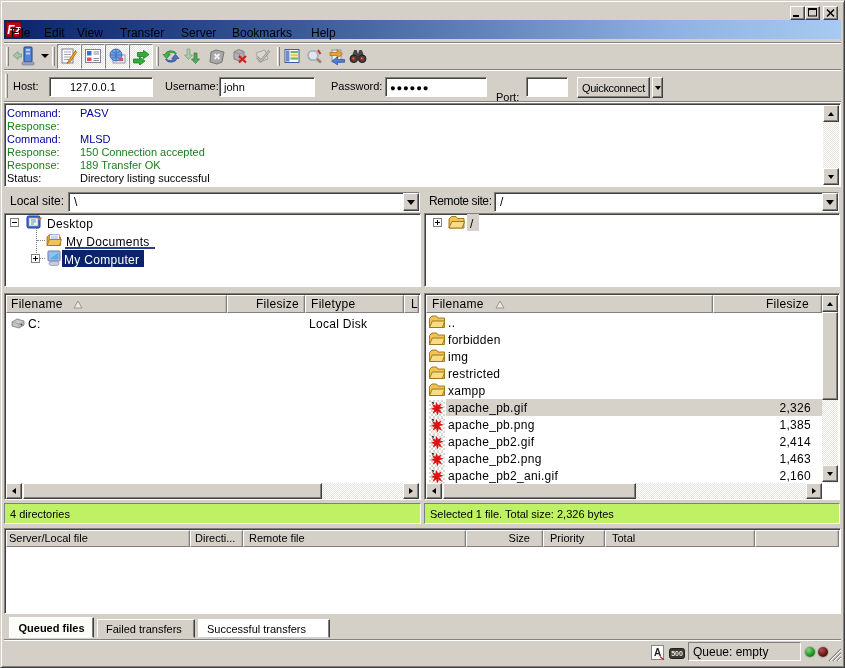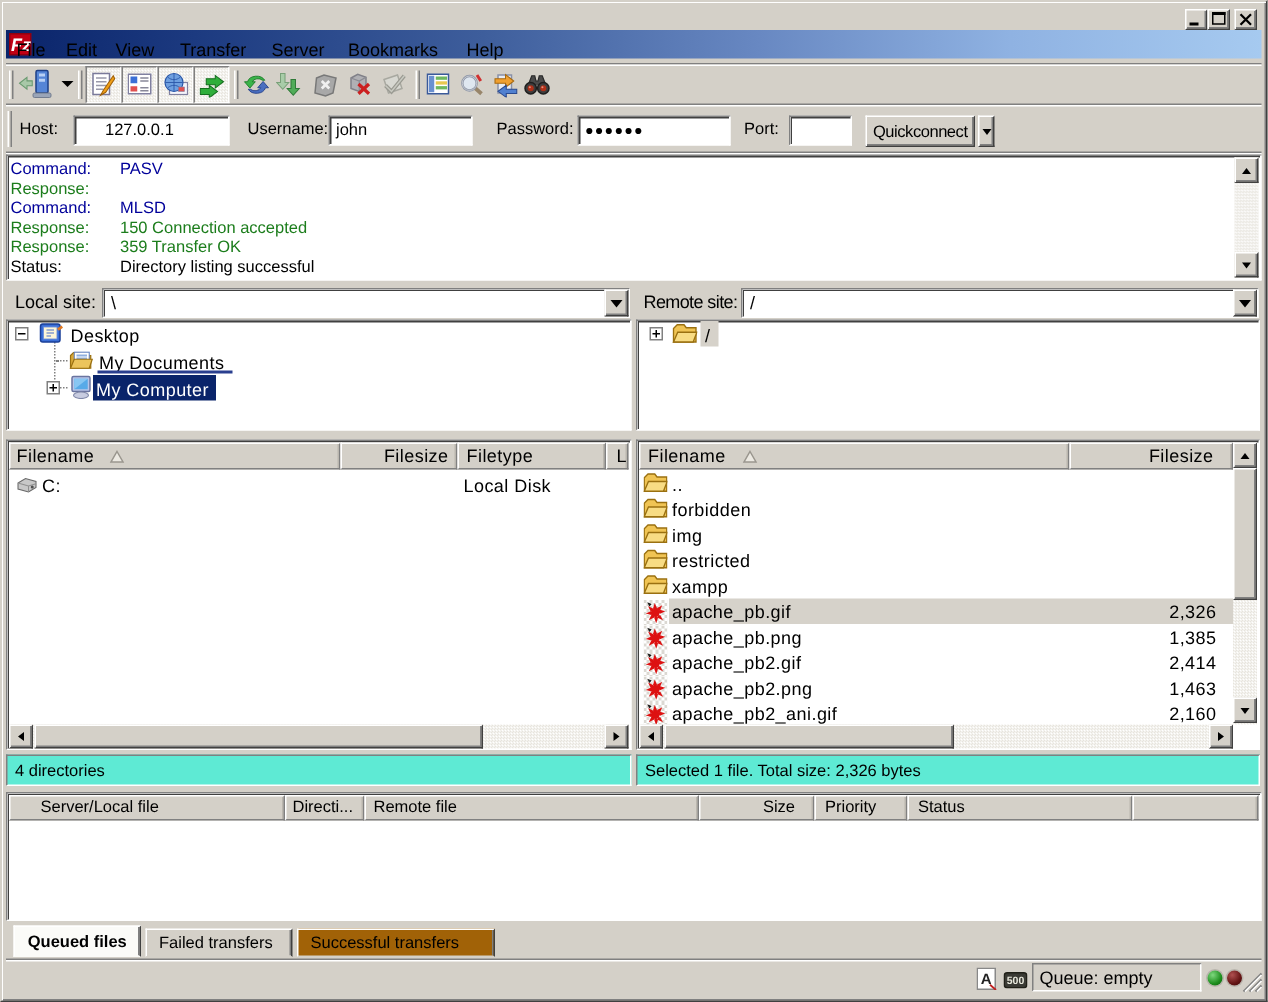--- a/index.html
+++ b/index.html
@@ -1,19 +1,19 @@
 <!DOCTYPE html>
 <html><head><meta charset="utf-8"><style>
 *{margin:0;padding:0;box-sizing:border-box;font-family:"Liberation Sans",sans-serif;}
 html,body{width:845px;height:668px;overflow:hidden;background:#fff;}
 #win{position:absolute;left:0;top:0;width:845px;height:668px;background:#D4D0C8;font-size:11px;color:#000;}
 .abs{position:absolute;}
 .rb{position:absolute;border:1px solid;border-color:#fff #404040 #404040 #fff;box-shadow:inset -1px -1px 0 #808080;background:#D4D0C8;}
 .sk{position:absolute;border:1px solid;border-color:#808080 #fff #fff #808080;box-shadow:inset 1px 1px 0 #404040;background:#fff;}
-.sk1{position:absolute;border:1px solid;border-color:#808080 #fff #fff #808080;background:#5eead4;}
+.sk1{position:absolute;border:1px solid;border-color:#808080 #fff #fff #808080;background:#bef264;}
 .hdr{position:absolute;border:1px solid;border-color:#fff #808080 #808080 #fff;box-shadow:inset -1px 0 0 #bab6ae;background:#D4D0C8;top:295px;height:18px;line-height:16px;white-space:nowrap;overflow:hidden;font-size:12px;letter-spacing:0.3px;}
 .dith{background-image:repeating-conic-gradient(#ffffff 0% 25%,#e7e4dd 0% 50%);background-size:2px 2px;}
 .vl{display:flex;align-items:center;white-space:nowrap;}
 .etch{position:absolute;border-top:1px solid #808080;border-bottom:1px solid #fff;height:2px;}
 .grip{position:absolute;width:3px;border-left:1px solid #fff;border-right:1px solid #808080;}
 .sbb{position:absolute;border:1px solid;border-color:#fff #404040 #404040 #fff;box-shadow:inset -1px -1px 0 #808080;background:#D4D0C8;display:flex;align-items:center;justify-content:center;}
 .arr{width:0;height:0;display:block;}
 .r{position:absolute;white-space:nowrap;line-height:18px;height:18px;font-size:12px;letter-spacing:0.3px;}
 .t{position:absolute;white-space:nowrap;}
 .f12{font-size:12px;}
@@ -138,38 +138,38 @@
   </svg>
   <div class="etch" style="left:4px;top:69px;width:837px;"></div>
 
   <div class="grip" style="left:5px;top:74px;height:24px;"></div>
   <span class="abs vl" style="left:13px;top:71px;height:30px;">Host:</span>
   <div class="sk vl" style="left:49px;top:77px;width:104px;height:20px;padding-left:20px;">127.0.0.1</div>
   <span class="abs vl" style="left:165px;top:71px;height:30px;">Username:</span>
   <div class="sk vl" style="left:219px;top:77px;width:96px;height:20px;padding-left:4px;">john</div>
   <span class="abs vl" style="left:331px;top:71px;height:30px;">Password:</span>
   <div class="sk vl" style="left:385px;top:77px;width:102px;height:20px;padding-left:4px;font-size:9.5px;letter-spacing:0.8px;">●●●●●●</div>
-  <span class="abs vl" style="left:496px;top:71px;height:30px;">Port:</span>
+  <span class="abs vl" style="left:496px;top:82px;height:30px;">Port:</span>
   <div class="sk" style="left:526px;top:77px;width:42px;height:20px;"></div>
   <div class="rb vl" style="left:577px;top:77px;width:73px;height:21px;justify-content:center;letter-spacing:-0.3px;">Quickconnect</div>
   <div class="rb vl" style="left:652px;top:77px;width:11px;height:21px;justify-content:center;">
       <span class="arr" style="border-left:3.5px solid transparent;border-right:3.5px solid transparent;border-top:4px solid #000;"></span>
     </div>
   <div class="etch" style="left:4px;top:101px;width:837px;"></div>
 
   <div class="sk" style="left:4px;top:103px;width:837px;height:84px;"></div>
   <div class="abs" style="left:7px;top:107px;line-height:13px;color:#00009a;">Command:</div>
   <div class="abs" style="left:80px;top:107px;line-height:13px;color:#00009a;">PASV</div>
   <div class="abs" style="left:7px;top:120px;line-height:13px;color:#1c7d1c;">Response:</div>
   <div class="abs" style="left:7px;top:133px;line-height:13px;color:#00009a;">Command:</div>
   <div class="abs" style="left:80px;top:133px;line-height:13px;color:#00009a;">MLSD</div>
   <div class="abs" style="left:7px;top:146px;line-height:13px;color:#1c7d1c;">Response:</div>
   <div class="abs" style="left:80px;top:146px;line-height:13px;color:#1c7d1c;">150 Connection accepted</div>
   <div class="abs" style="left:7px;top:159px;line-height:13px;color:#1c7d1c;">Response:</div>
-  <div class="abs" style="left:80px;top:159px;line-height:13px;color:#1c7d1c;">359 Transfer OK</div>
+  <div class="abs" style="left:80px;top:159px;line-height:13px;color:#1c7d1c;">189 Transfer OK</div>
   <div class="abs" style="left:7px;top:172px;line-height:13px;">Status:</div>
   <div class="abs" style="left:80px;top:172px;line-height:13px;">Directory listing successful</div>
   <div class="abs dith" style="left:823px;top:105px;width:16px;height:80px;"></div>
   <div class="sbb" style="left:823px;top:105px;width:16px;height:17px;">
       <span class="arr" style="border-left:3.5px solid transparent;border-right:3.5px solid transparent;border-bottom:4px solid #000;"></span>
     </div>
   <div class="sbb" style="left:823px;top:168px;width:16px;height:17px;">
       <span class="arr" style="border-left:3.5px solid transparent;border-right:3.5px solid transparent;border-top:4px solid #000;"></span>
     </div>
 
@@ -429,32 +429,32 @@
   <div class="rb" style="left:443px;top:483px;width:193px;height:16px;"></div>
   <div class="sbb" style="left:806px;top:483px;width:16px;height:16px;">
       <span class="arr" style="border-top:3.5px solid transparent;border-bottom:3.5px solid transparent;border-left:4px solid #000;"></span>
     </div>
 
   <div class="sk1 vl" style="left:4px;top:503px;width:417px;height:21px;padding-left:5px;">4 directories</div>
   <div class="sk1 vl" style="left:424px;top:503px;width:416px;height:21px;padding-left:5px;">Selected 1 file. Total size: 2,326 bytes</div>
 
   <div class="sk" style="left:4px;top:528px;width:837px;height:86px;"></div>
   <div class="abs" id="qhdr">
-      <div class="hdr" style="font-size:11px;letter-spacing:0;left:6px;top:530px;height:17px;line-height:15px;width:184px;padding-left:20px;">Server/Local file</div>
+      <div class="hdr" style="font-size:11px;letter-spacing:0;left:6px;top:530px;height:17px;line-height:15px;width:184px;padding-left:2px;">Server/Local file</div>
       <div class="hdr" style="font-size:11px;letter-spacing:0;left:190px;top:530px;height:17px;line-height:15px;width:53px;padding-left:4px;">Directi...</div>
       <div class="hdr" style="font-size:11px;letter-spacing:0;left:243px;top:530px;height:17px;line-height:15px;width:223px;padding-left:5px;">Remote file</div>
       <div class="hdr" style="font-size:11px;letter-spacing:0;left:466px;top:530px;height:17px;line-height:15px;width:77px;text-align:right;padding-right:12px;">Size</div>
       <div class="hdr" style="font-size:11px;letter-spacing:0;left:543px;top:530px;height:17px;line-height:15px;width:62px;padding-left:6px;">Priority</div>
-      <div class="hdr" style="font-size:11px;letter-spacing:0;left:605px;top:530px;height:17px;line-height:15px;width:150px;padding-left:6px;">Status</div>
+      <div class="hdr" style="font-size:11px;letter-spacing:0;left:605px;top:530px;height:17px;line-height:15px;width:150px;padding-left:6px;">Total</div>
       <div class="hdr" style="font-size:11px;letter-spacing:0;left:755px;top:530px;height:17px;line-height:15px;width:84px;padding-left:3px;"></div>
     </div>
 
   <div class="abs" style="left:9px;top:617px;width:85px;height:21px;background:#fbfbf8;border:1px solid;border-color:#fff #404040 #fbfbf8 #fff;box-shadow:inset -1px 0 0 #808080;display:flex;align-items:center;justify-content:center;font-weight:bold;">Queued files</div>
   <div class="abs" style="left:97px;top:619px;width:98px;height:19px;background:#D4D0C8;border:1px solid;border-color:#fff #404040 #D4D0C8 #fff;box-shadow:inset -1px 0 0 #808080;display:flex;align-items:center;padding-left:8px;">Failed transfers</div>
-  <div class="abs" style="left:198px;top:619px;width:132px;height:19px;background:#a16207;border:1px solid;border-color:#fff #404040 #D4D0C8 #fff;box-shadow:inset -1px 0 0 #808080;display:flex;align-items:center;padding-left:8px;">Successful transfers</div>
+  <div class="abs" style="left:198px;top:619px;width:132px;height:19px;background:#ffffff;border:1px solid;border-color:#fff #404040 #D4D0C8 #fff;box-shadow:inset -1px 0 0 #808080;display:flex;align-items:center;padding-left:8px;">Successful transfers</div>
 
   <div class="etch" style="left:4px;top:639px;width:837px;"></div>
   <svg class="abs" style="left:651px;top:645px;" width="14" height="15">
     <rect x="0.5" y="0.5" width="12" height="14" fill="#fff" stroke="#888"></rect>
     <text x="6.5" y="11" font-size="10" font-weight="bold" fill="#222" text-anchor="middle">A</text>
     <path d="M9 11.5 l4 3.5" stroke="#c02020" stroke-width="1.2"></path>
   </svg>
   <svg class="abs" style="left:669px;top:648px;" width="16" height="11">
     <rect x="0.5" y="0.5" width="15" height="10" rx="2" fill="#3a3a34" stroke="#202018"></rect>
     <text x="8" y="8" font-size="7" font-weight="bold" fill="#e8e8dc" text-anchor="middle" font-family="Liberation Mono,monospace">500</text>

